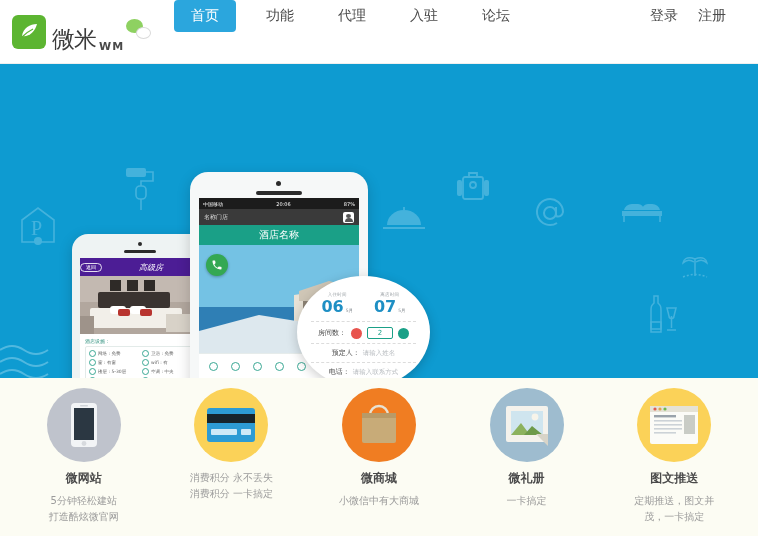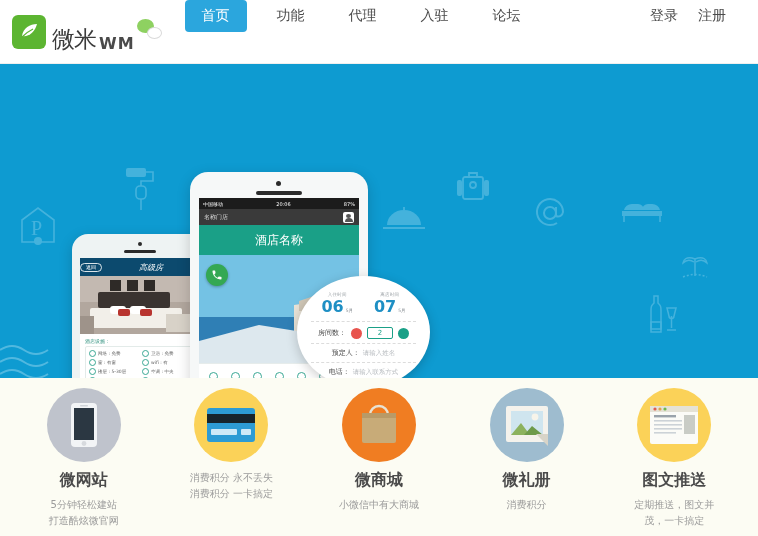--- a/index.html
+++ b/index.html
@@ -21,21 +21,21 @@
   .logo-mark {
     width:34px; height:34px; border-radius:6px; background:#5cb531;
     display:flex; align-items:center; justify-content:center; flex:0 0 auto;
   }
   .logo-mark svg { display:block; }
   .logo-text {
     font-size:23px; color:#3b3b3b; margin-left:6px; line-height:1;
     letter-spacing:-1px; font-weight:400; position:relative; top:2px;
   }
   .logo-sub {
-    font-size:16px; color:#4a4a4a; letter-spacing:1px; margin-left:3px;
+    font-size:11px; color:#4a4a4a; letter-spacing:1px; margin-left:3px;
     position:relative; top:4px; font-weight:bold;
   }
   .wechat-badge {
     position:relative; width:30px; height:24px; margin-left:2px; top:-6px;
   }
   .wechat-badge .b1, .wechat-badge .b2 {
     position:absolute; border-radius:50%; background:#9fdc6e;
   }
   .wechat-badge .b1 { width:17px; height:14px; left:0; top:0; background:#8ed161; }
   .wechat-badge .b2 { width:15px; height:12px; left:10px; top:8px; background:#ffffff; border:1px solid #d9d9d9;}
@@ -69,21 +69,21 @@
     left:190px; top:108px; width:178px; height:262px; border-radius:18px 18px 0 0;
     background:#f6f8f8;
   }
   .cam { position:absolute; border-radius:50%; background:#2b2b2b; }
   .speaker { position:absolute; background:#2b2b2b; border-radius:4px; }
 
   .screen { position:absolute; overflow:hidden; background:#fff; }
 
   
   .pl-screen { left:8px; top:24px; width:120px; height:176px; }
-  .pl-bar { height:18px; background:#0c4a6e; display:flex; align-items:center; padding:0 0; }
+  .pl-bar { height:18px; background:#4c1d95; display:flex; align-items:center; padding:0 0; }
   .pl-back {
     border:1px solid rgba(255,255,255,.85); border-radius:8px; color:#fff;
     font-size:5px; padding:1px 5px; line-height:1;
   }
   .pl-title { color:#fff; font-size:8px; flex:1; text-align:center; font-style:italic; }
   .pl-photo { height:58px; background:linear-gradient(#b9aca3,#8e8177); position:relative; overflow:hidden; }
   .bedimg { position:absolute; left:0; right:0; bottom:0; top:0; }
   .pl-sec { padding:4px 5px 0; }
   .pl-sec-t { font-size:5px; color:#2c8f7c; margin-bottom:2px; }
   .pl-grid {
@@ -103,21 +103,21 @@
     display:flex; align-items:center; padding:0 4px; justify-content:space-between;
   }
   .pr-subbar {
     height:16px; background:#3a3a3a; color:#ddd; font-size:6px;
     display:flex; align-items:center; padding:0 5px; justify-content:space-between;
   }
   .pr-avatar { width:11px;height:11px;border-radius:2px;background:#fff;position:relative; }
   .pr-avatar:after{ content:''; position:absolute; left:3px; top:2px; width:5px;height:4px;border-radius:50%;background:#555;}
   .pr-avatar:before{ content:''; position:absolute; left:1.5px; bottom:1px; width:8px;height:4px;border-radius:4px 4px 0 0;background:#555;}
   .pr-title {
-    height:30px; background:#1aa087; color:#fff; font-size:12px;
+    height:20px; background:#1aa087; color:#fff; font-size:10px;
     display:flex; align-items:center; justify-content:center;
   }
   .pr-hero { height:108px; position:relative; overflow:hidden; background:#5fb6dd; }
   .pr-call {
     position:absolute; left:7px; top:9px; width:22px;height:22px;border-radius:50%;
     background:#34a853; display:flex;align-items:center;justify-content:center;
     box-shadow:0 1px 3px rgba(0,0,0,.3);
   }
   .pr-amen {
     height:26px; border-top:1px solid #e6eceb; display:flex; align-items:center;
@@ -161,21 +161,21 @@
   .features {
     position:relative; height:158px; background:#fcfcf3;
     display:flex; align-items:flex-start; justify-content:space-around;
     padding:10px 10px 0;
   }
   .feat { width:136px; text-align:center; }
   .feat-circle {
     width:74px;height:74px;border-radius:50%;margin:0 auto 8px;
     display:flex;align-items:center;justify-content:center;
   }
-  .feat-title { font-size:16px; color:#4a4a4a; margin-bottom:6px; font-weight:bold; }
+  .feat-title { font-size:12px; color:#4a4a4a; margin-bottom:6px; font-weight:bold; }
   .feat-desc { font-size:10px; color:#9b9b9b; line-height:1.55; }
 </style>
 </head>
 <body>
 
 <div class="page">
 
   <div class="header">
     <div class="logo-wrap">
       <div class="logo-mark">
@@ -475,21 +475,21 @@
         <svg width="46" height="42" viewBox="0 0 46 42">
           <rect x="2" y="2" width="42" height="36" rx="2" fill="#f4f2ec"></rect>
           <rect x="7" y="7" width="32" height="24" fill="#cfe5ef"></rect>
           <circle cx="31" cy="13" r="3.4" fill="#f7f4ea"></circle>
           <polygon points="7,31 17,19 26,31" fill="#8cb25e"></polygon>
           <polygon points="20,31 28,22 39,31" fill="#6d9a4a"></polygon>
           <polygon points="32,30 44,30 44,42" fill="#d8d4c8"></polygon>
         </svg>
       </div>
       <div class="feat-title">微礼册</div>
-      <div class="feat-desc">消费积分</div>
+      <div class="feat-desc">一卡搞定</div>
     </div>
 
     <div class="feat">
       <div class="feat-circle" style="background:#fbd258">
         <svg width="48" height="38" viewBox="0 0 48 38">
           <rect x="0" y="0" width="48" height="38" rx="2" fill="#fbfbf7"></rect>
           <rect x="0" y="0" width="48" height="6" fill="#e5e2d6"></rect>
           <circle cx="5" cy="3" r="1.6" fill="#e05c4e"></circle>
           <circle cx="10" cy="3" r="1.6" fill="#e0a24e"></circle>
           <circle cx="15" cy="3" r="1.6" fill="#6fb84e"></circle>

